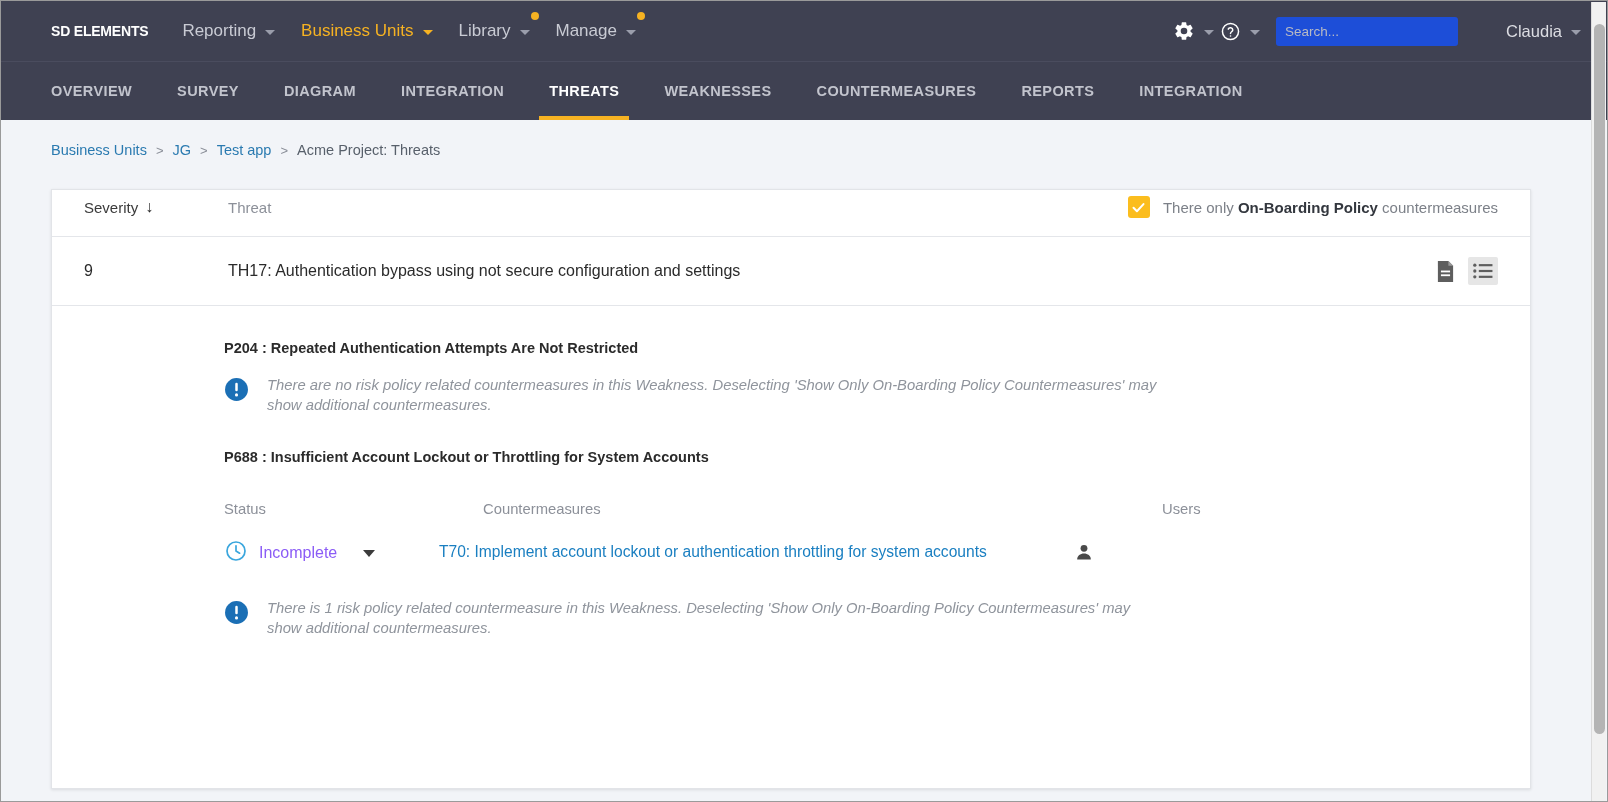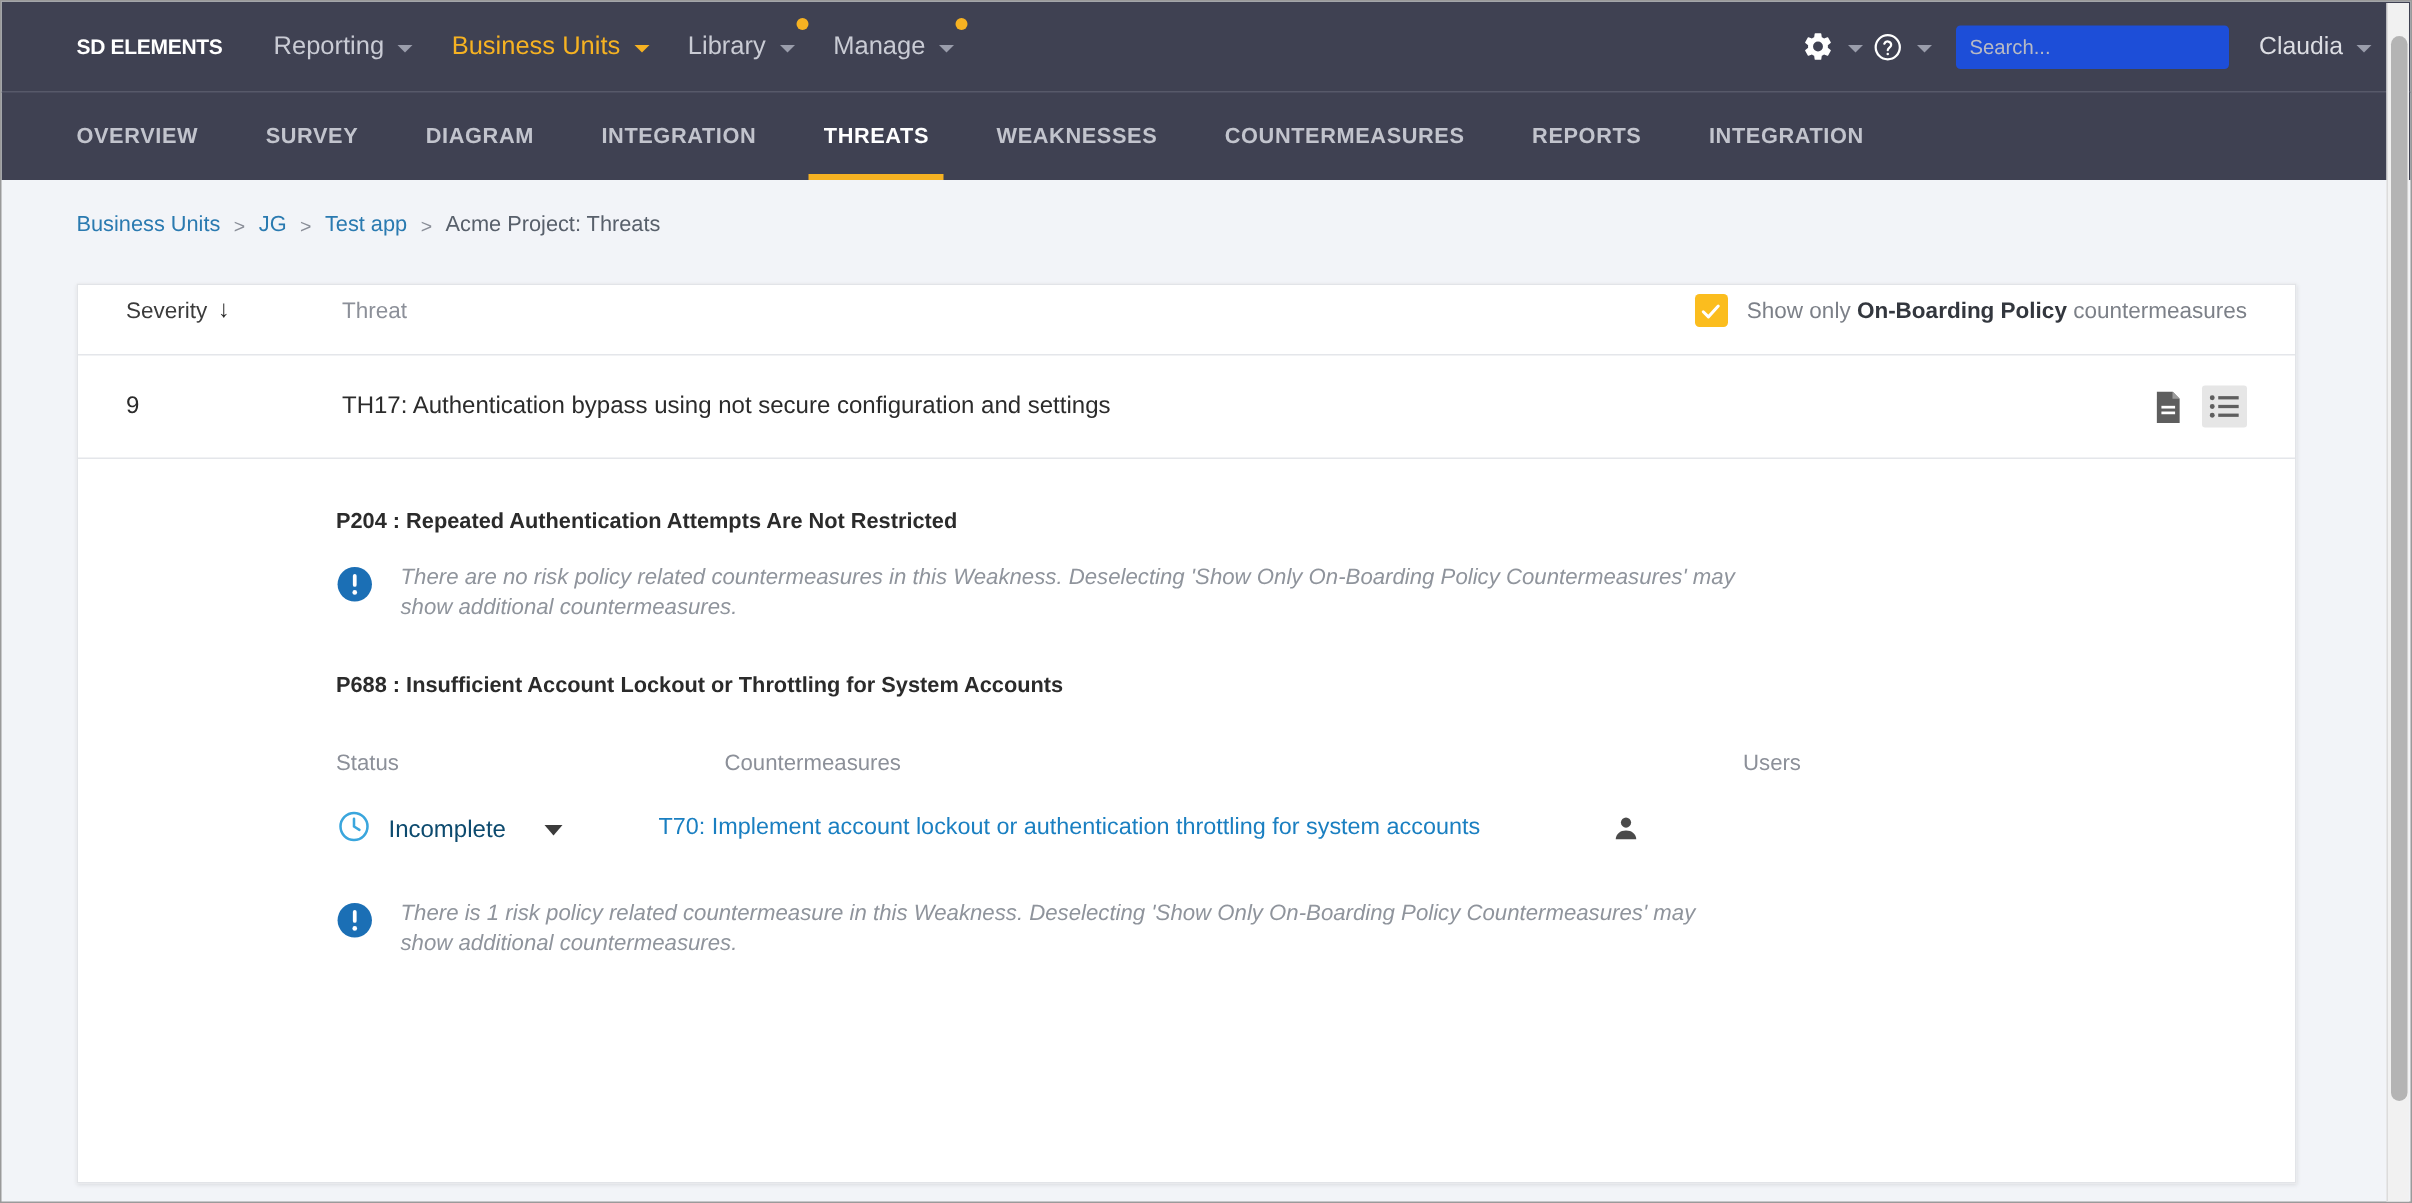--- a/index.html
+++ b/index.html
@@ -94,20 +94,21 @@
     outline: none;
   }
   .search-box::placeholder { color: #b8bac4; }
   .username {
     color: #dcdde3;
     font-size: 16.5px;
     display: flex;
     align-items: center;
     cursor: pointer;
     white-space: nowrap;
+    margin-left: 28px;
   }
 
   
   .subnav {
     height: 59px;
     background: #3f4152;
     display: flex;
     align-items: stretch;
     padding-left: 50px;
     border-top: 1px solid #4a4c5e;
@@ -309,21 +310,21 @@
   }
   .cm-status {
     width: 215px;
     display: flex;
     align-items: center;
     cursor: pointer;
   }
   .clock { flex: none; margin-right: 11px; }
   .status-label {
     font-size: 16px;
-    color: #0c4a6e;
+    color: #8b5cf6;
     white-space: nowrap;
   }
   .status-caret {
     width: 0; height: 0;
     border-left: 6px solid transparent;
     border-right: 6px solid transparent;
     border-top: 7px solid #3b3b3b;
     margin-left: 26px;
   }
   .cm-link {
@@ -449,21 +450,21 @@
         <span class="sort-arrow">↓</span>
       </div>
       <div class="col-threat">Threat</div>
 
       <div class="filter-check">
         <span class="cbox">
           <svg width="15" height="15" viewBox="0 0 24 24" fill="none" stroke="#ffffff" stroke-width="3.2" stroke-linecap="round" stroke-linejoin="round">
             <polyline points="4,12.5 9.5,18 20,6.5"></polyline>
           </svg>
         </span>
-        <span class="filter-label"><span>Show only </span><b>On-Boarding Policy</b><span> countermeasures</span></span>
+        <span class="filter-label"><span>There only </span><b>On-Boarding Policy</b><span> countermeasures</span></span>
       </div>
     </div>
 
     <div class="threat-row">
       <div class="threat-sev">9</div>
       <div class="threat-name">TH17: Authentication bypass using not secure configuration and settings</div>
       <div class="threat-actions">
         <span class="act-icon">
           <svg width="19" height="21" viewBox="0 0 20 22" fill="#5e5e5e">
             <path d="M2 0h11l5 5v17H2z" fill="#5e5e5e"></path>

